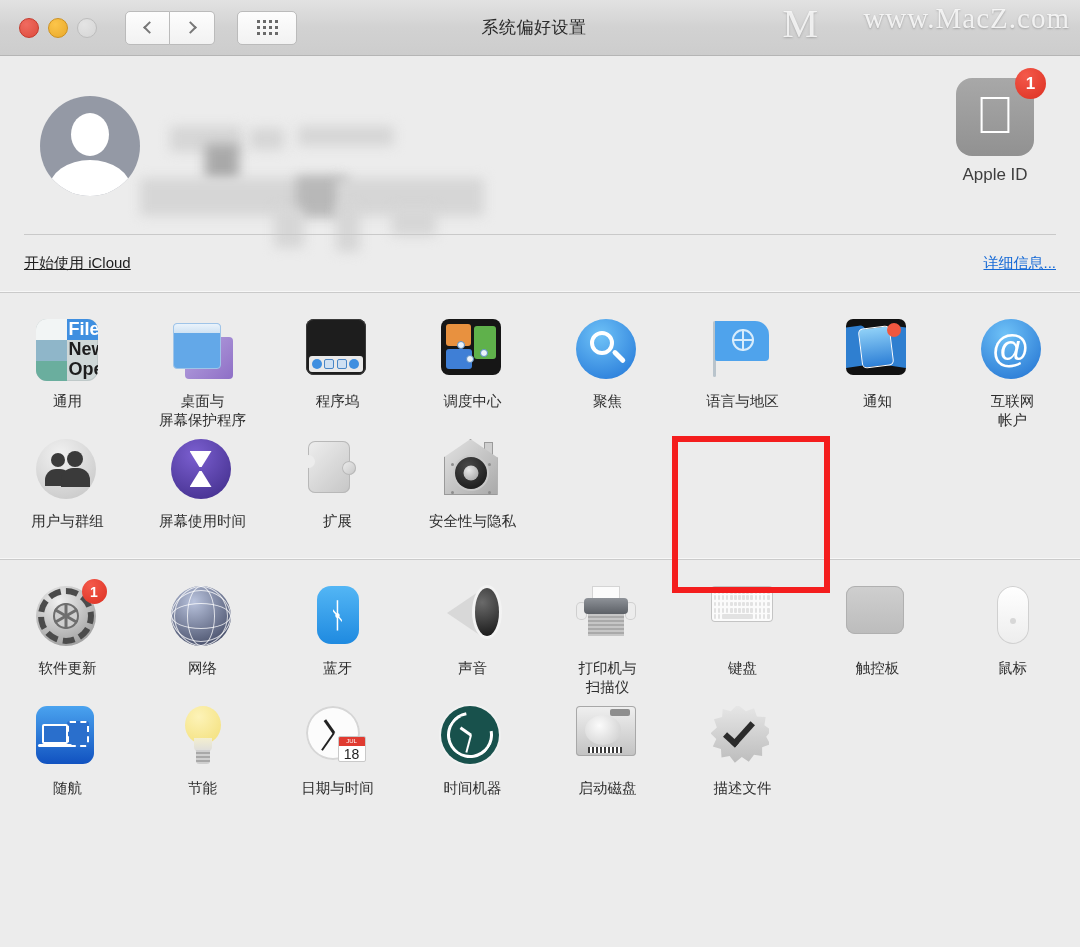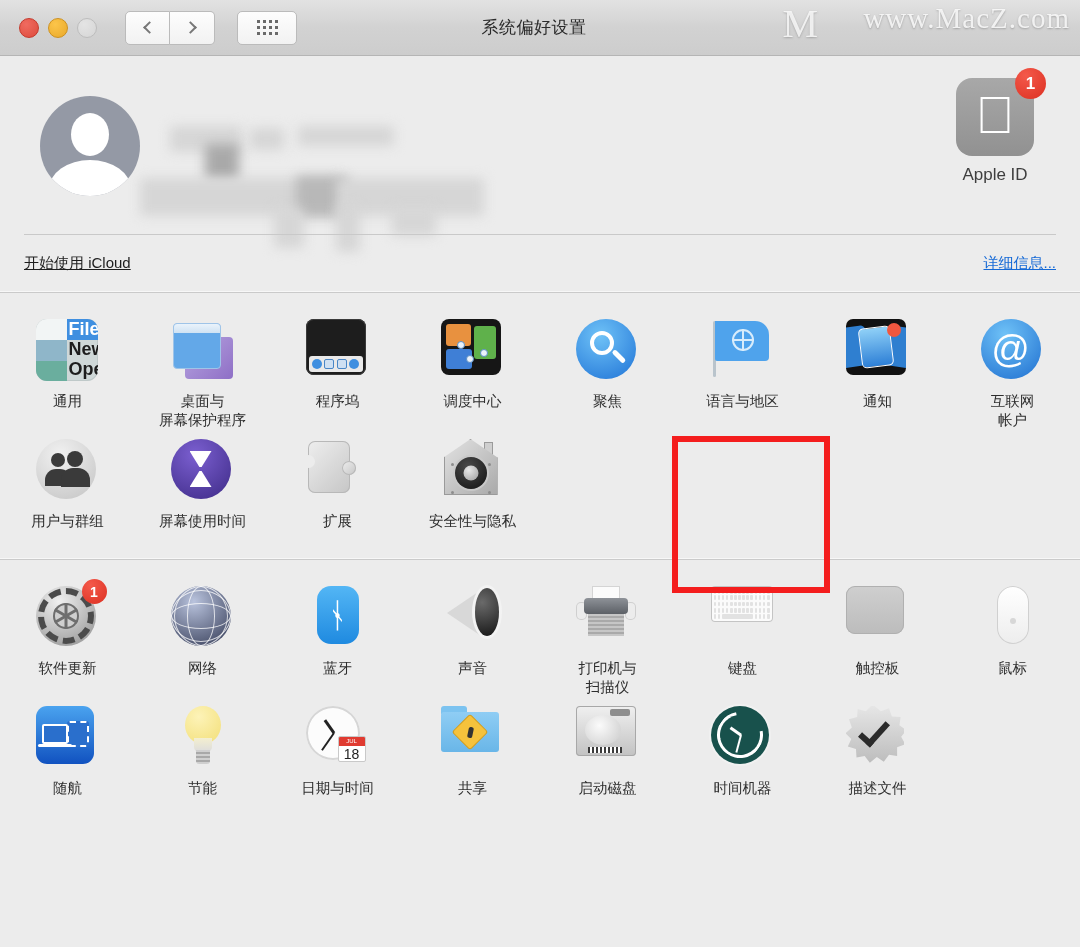--- a/index.html
+++ b/index.html
@@ -799,57 +799,46 @@
               <div class="mh"></div>
             <div class="cal">
               <div class="hd">JUL</div>
               <div class="dy">18</div>
             </div>
           </div>
         </div>
         <div class="cap">日期与时间</div>
       </div>
 
-      <div class="cell">
-        <div class="ic">
-          <div class="i-share">
-              <div class="tab"></div>
-              <div class="fold"></div>
-              <div class="sign"></div>
-              <div class="man"></div>
-            </div>
-        </div>
-        <div class="cap">共享</div>
+
+      <div class="cell">
+        <div class="ic">
+          <div class="i-tm">
+              <div class="inner"></div>
+              <div class="hh"></div>
+              <div class="mh"></div>
+            </div>
+        </div>
+        <div class="cap">时间机器</div>
       </div>
 
       <div class="cell">
         <div class="ic">
           <div class="i-disk">
               <div class="body"></div>
               <div class="head"></div>
               <div class="platter"></div>
               <div class="strip"></div>
             </div>
         </div>
         <div class="cap">启动磁盘</div>
       </div>
 
       <div class="cell">
         <div class="ic">
-          <div class="i-tm">
-              <div class="inner"></div>
-              <div class="hh"></div>
-              <div class="mh"></div>
-            </div>
-        </div>
-        <div class="cap">时间机器</div>
-      </div>
-
-      <div class="cell">
-        <div class="ic">
           <div class="i-profile">
               <div class="star"></div>
               <div class="ck"></div>
             </div>
         </div>
         <div class="cap">描述文件</div>
       </div>
 
     </div>
   </div>

